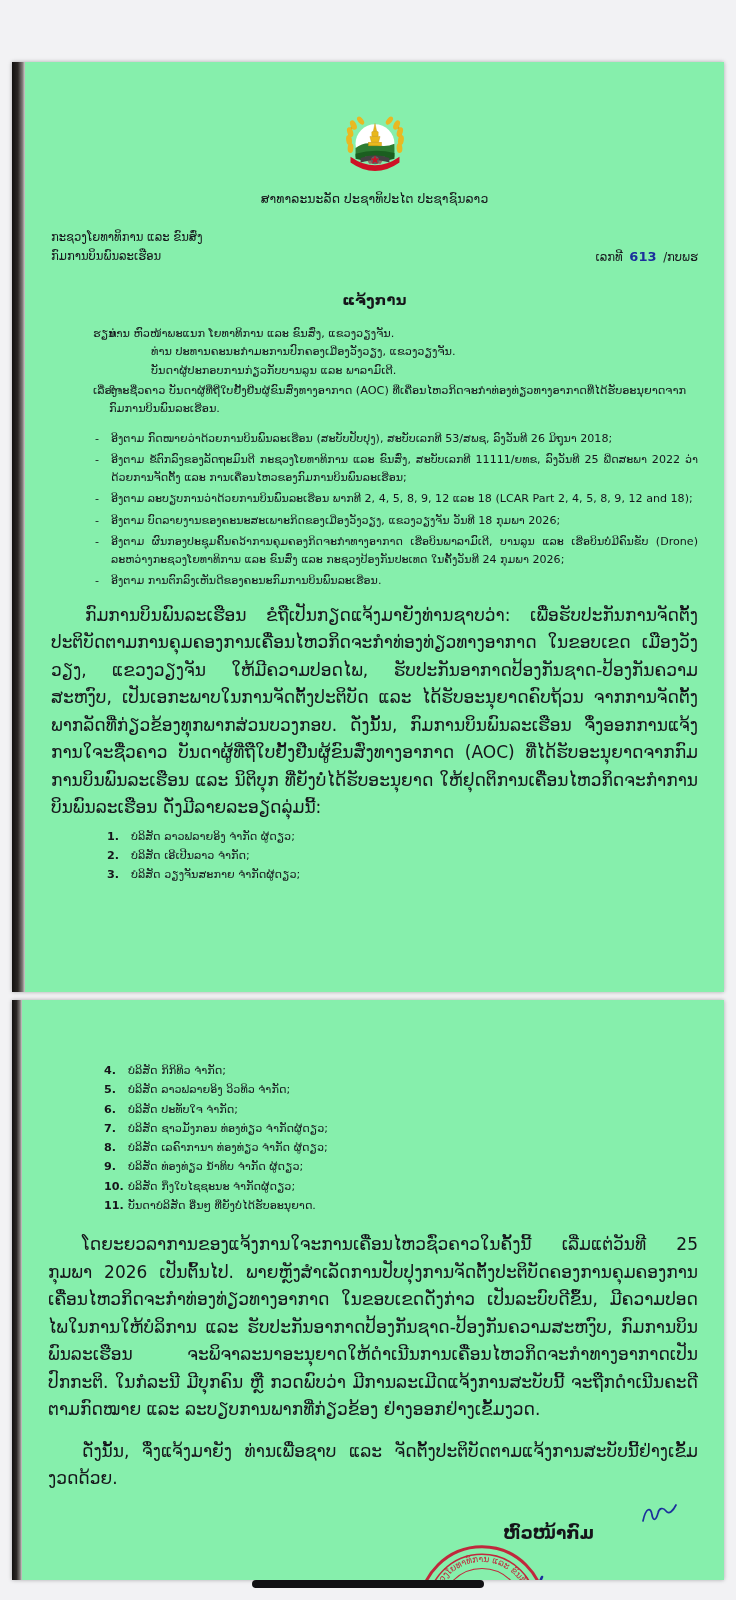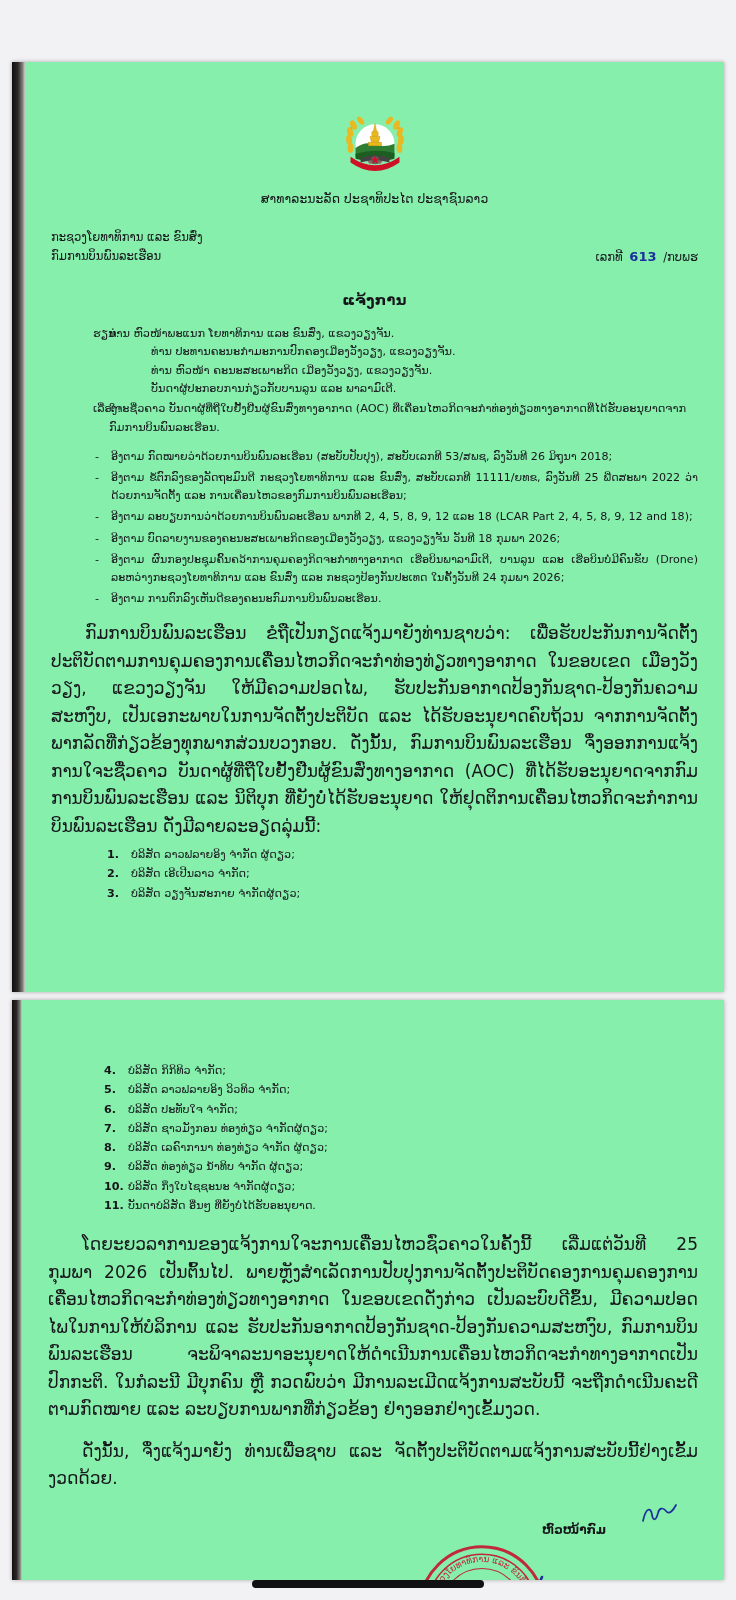--- a/index.html
+++ b/index.html
@@ -177,22 +177,22 @@
   .num-idx { width: 24px; flex: none; font-weight: bold; }
   .num-text { flex: 1; }
 
   .sig-block {
     margin-top: 8px;
     position: relative;
     height: 168px;
   }
   .sig-title {
     position: absolute;
-    right: 92px; top: 20px;
-    font-size: 12px;
+    right: 104px; top: 20px;
+    font-size: 17px;
     font-weight: bold;
   }
   .sig-name {
     position: absolute;
     right: 48px; top: 150px;
     font-size: 15px;
     color: #b5293a;
     font-weight: bold;
     white-space: nowrap;
   }
@@ -283,21 +283,20 @@
         </div>
 
         <div class="doc-title lao">ແຈ້ງການ</div>
 
         <div class="addr-block">
           <div class="addr-line lao">
             <div class="addr-key">ຮຽນ:</div>
             <div class="addr-val">ທ່ານ ຫົວໜ້າພະແນກ ໂຍທາທິການ ແລະ ຂົນສົ່ງ, ແຂວງວຽງຈັນ.</div>
           </div>
           <div class="addr-cont lao">ທ່ານ ປະທານຄະນະກຳມະການປົກຄອງເມືອງວັງວຽງ, ແຂວງວຽງຈັນ.</div>
-          <div class="addr-cont lao">ທ່ານ ຫົວໜ້າ ຄະນະສະເພາະກິດ ເມືອງວັງວຽງ, ແຂວງວຽງຈັນ.</div>
           <div class="addr-cont lao">ບັນດາຜູ້ປະກອບການກ່ຽວກັບບານລູນ ແລະ ພາລາມົເຕີ.</div>
           <div class="addr-line lao" style="margin-top:2px;">
             <div class="addr-key">ເລື່ອງ:</div>
             <div class="addr-val">ໃຈະຊື່ວຄາວ ບັນດາຜູ້ທີ່ຖືໃບຢັ້ງຢືນຜູ້ຂົນສົ່ງທາງອາກາດ (AOC) ທີ່ເຄື່ອນໄຫວກິດຈະກຳທ່ອງທ່ຽວທາງອາກາດທີ່ໄດ້ຮັບອະນຸຍາດຈາກກົມການບິນພົນລະເຮືອນ.</div>
           </div>
         </div>
 
         <div class="ref-list">
           <div class="ref-item lao">
             <div class="ref-dash">-</div>

